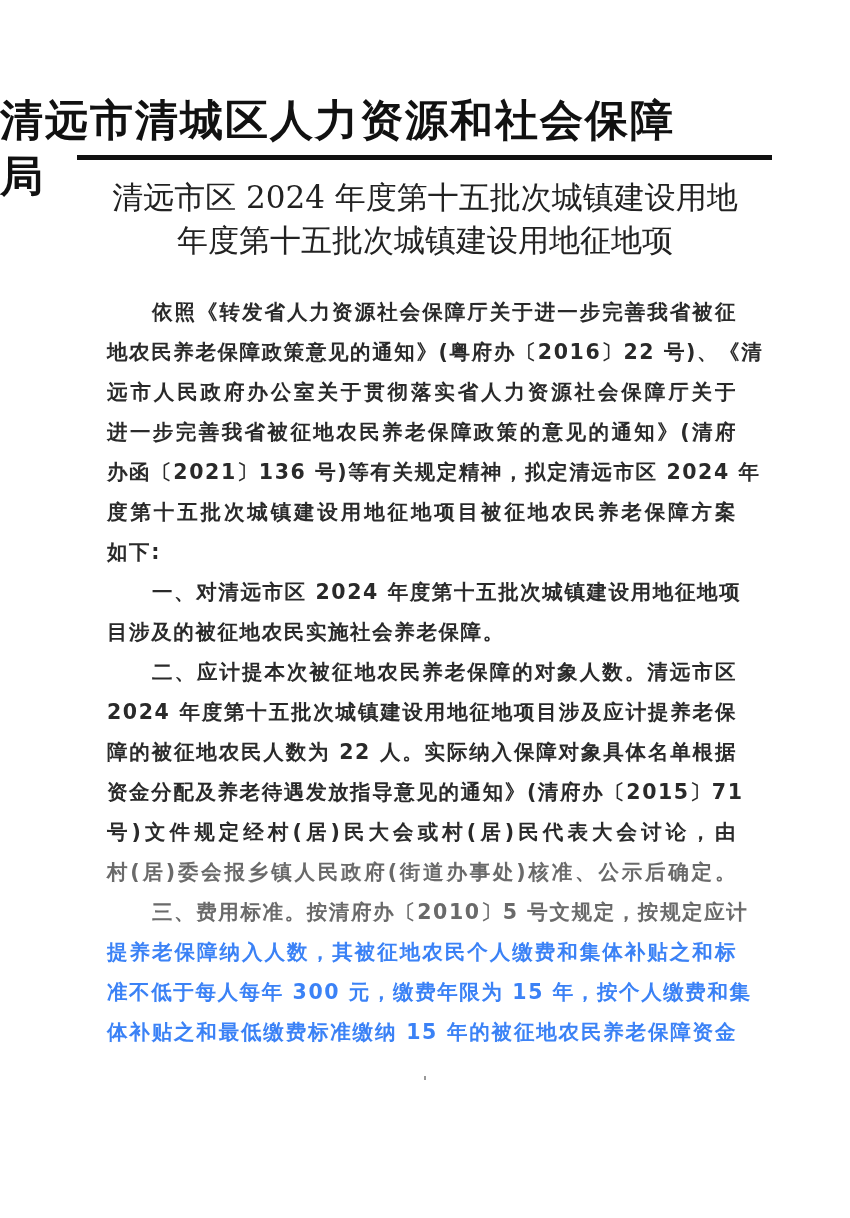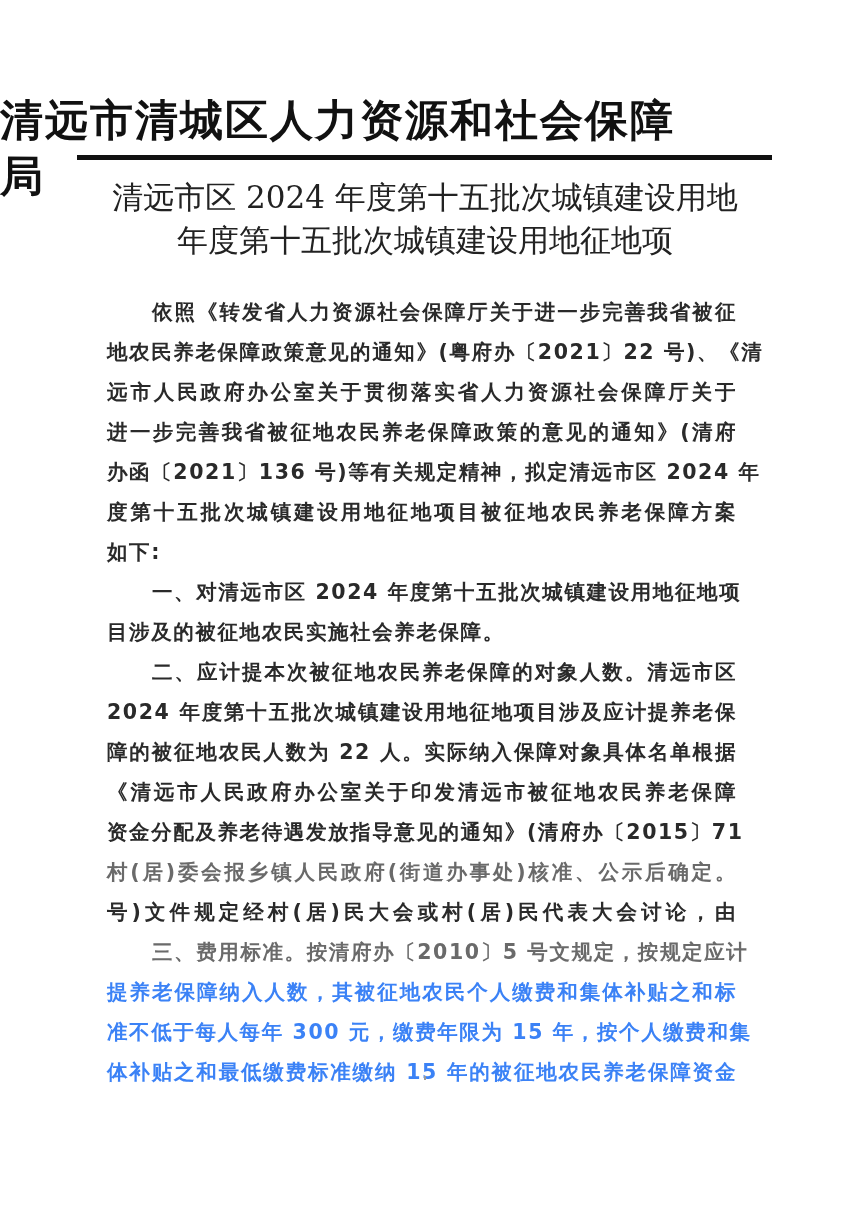--- a/index.html
+++ b/index.html
@@ -93,35 +93,34 @@
 
   <div class="rule"></div>
 
   <div class="doc-title">
     <div>清远市区 2024 年度第十五批次城镇建设用地</div>
     <div>年度第十五批次城镇建设用地征地项</div>
   </div>
 
   <div class="body-text">
     <div class="line indent">依照《转发省人力资源社会保障厅关于进一步完善我省被征</div>
-    <div class="line">地农民养老保障政策意见的通知》(粤府办〔2021〕22 号)、《清</div>
+    <div class="line">地农民养老保障政策意见的通知》(粤府办〔2016〕22 号)、《清</div>
     <div class="line">远市人民政府办公室关于贯彻落实省人力资源社会保障厅关于</div>
     <div class="line">进一步完善我省被征地农民养老保障政策的意见的通知》(清府</div>
     <div class="line">办函〔2021〕136 号)等有关规定精神，拟定清远市区 2024 年</div>
     <div class="line">度第十五批次城镇建设用地征地项目被征地农民养老保障方案</div>
     <div class="line last">如下:</div>
     <div class="line indent">一、对清远市区 2024 年度第十五批次城镇建设用地征地项</div>
     <div class="line last">目涉及的被征地农民实施社会养老保障。</div>
     <div class="line indent">二、应计提本次被征地农民养老保障的对象人数。清远市区</div>
     <div class="line">2024 年度第十五批次城镇建设用地征地项目涉及应计提养老保</div>
     <div class="line">障的被征地农民人数为 22 人。实际纳入保障对象具体名单根据</div>
-    <div class="line">《清远市人民政府办公室关于印发清远市被征地农民养老保障</div>
     <div class="line">资金分配及养老待遇发放指导意见的通知》(清府办〔2015〕71</div>
+    <div class="line">号)文件规定经村(居)民大会或村(居)民代表大会讨论，由</div>
     <div class="line faded">村(居)委会报乡镇人民政府(街道办事处)核准、公示后确定。</div>
-    <div class="line">号)文件规定经村(居)民大会或村(居)民代表大会讨论，由</div>
     <div class="line indent faded">三、费用标准。按清府办〔2010〕5 号文规定，按规定应计</div>
     <div class="line very-faded">提养老保障纳入人数，其被征地农民个人缴费和集体补贴之和标</div>
     <div class="line very-faded">准不低于每人每年 300 元，缴费年限为 15 年，按个人缴费和集</div>
     <div class="line very-faded">体补贴之和最低缴费标准缴纳 15 年的被征地农民养老保障资金</div>
   </div>
 
   <div class="speck"></div>
 </div>
 
 </body></html>

